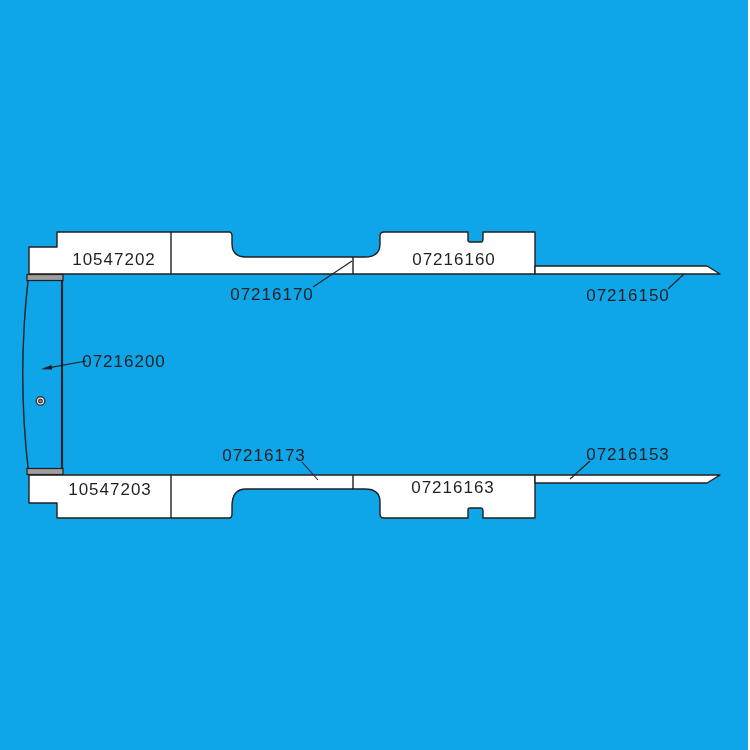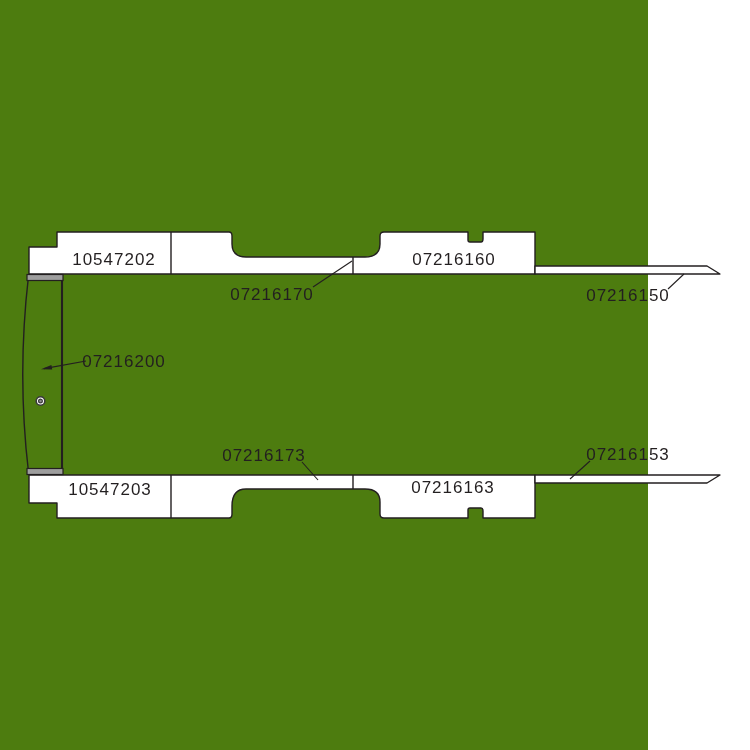--- a/index.html
+++ b/index.html
@@ -4,24 +4,24 @@
 <style>
   html, body {
     margin: 0;
     padding: 0;
     width: 750px;
     height: 750px;
     background: #ffffff;
     overflow: hidden;
   }
   .canvas-wrap {
-    width: 648px;
+    width: 748px;
     height: 750px;
     position: relative;
-    background: #4d7c0f;
+    background: #0ea5e9;
   }
   svg {
     display: block;
   }
   .outline {
     fill: #ffffff;
     stroke: #231f20;
     stroke-width: 1.4;
     stroke-linejoin: round;
   }

